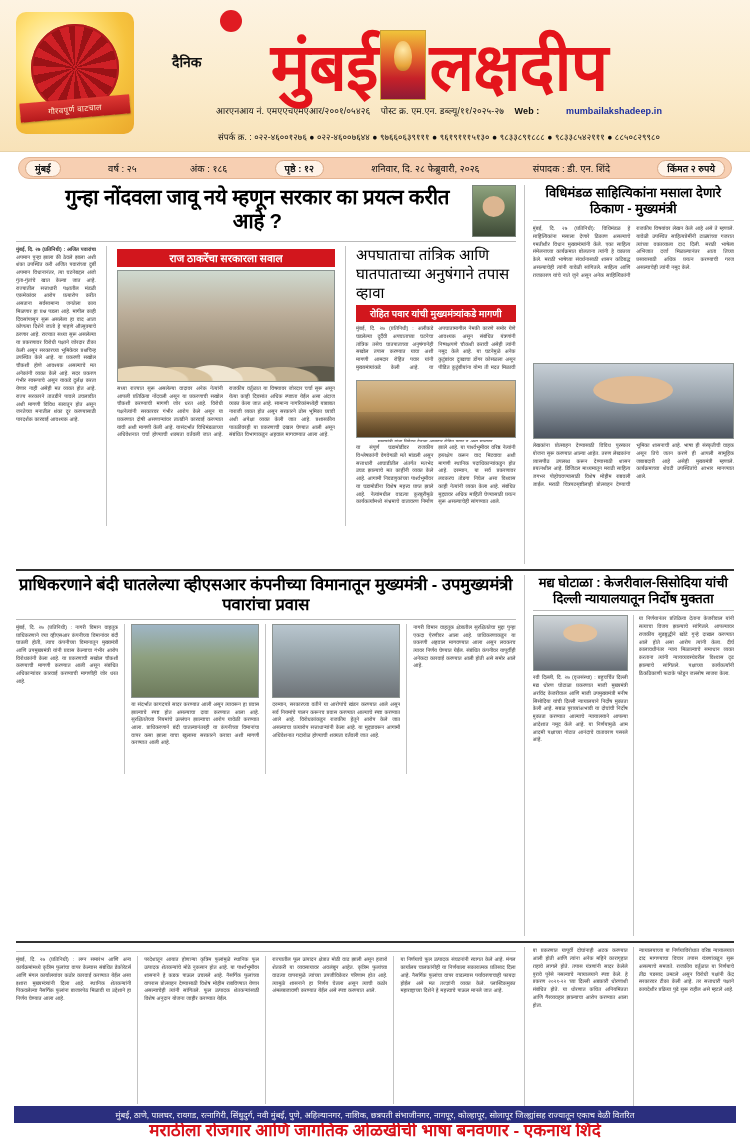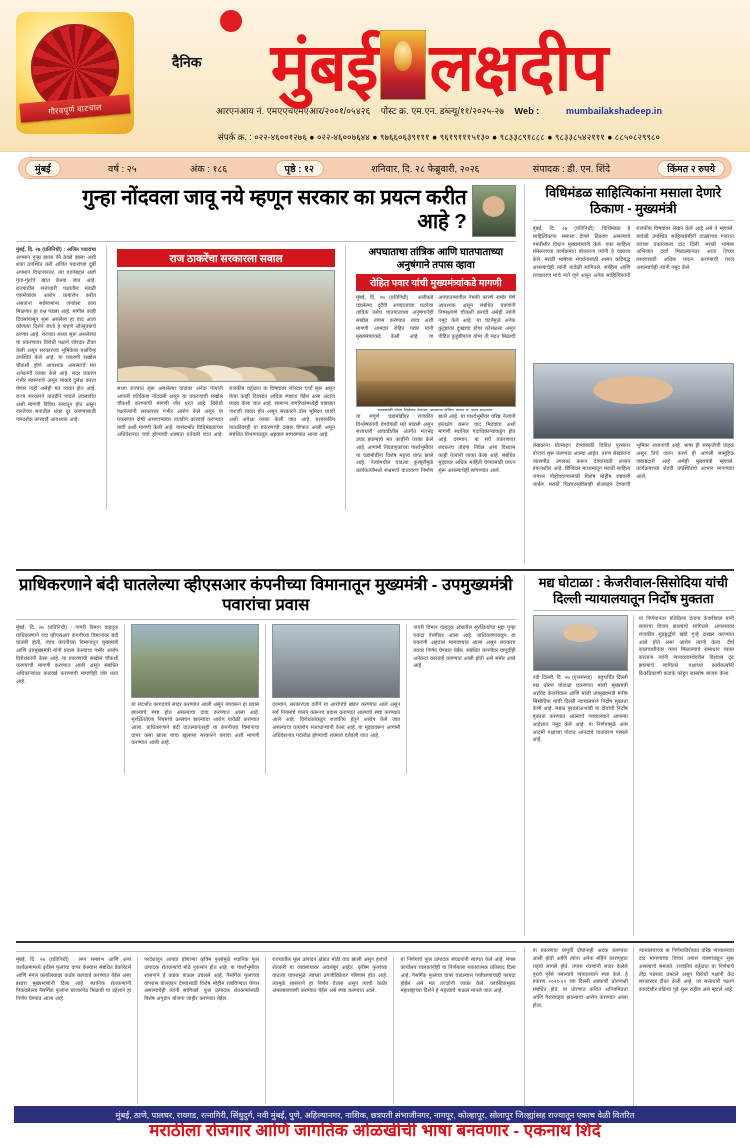--- a/index.html
+++ b/index.html
@@ -114,35 +114,34 @@
   
   .content { padding: 6px 16px 0 16px; }
   .rule { border-top: 1px solid #b9b9b9; margin: 4px 0; }
   .rule-thick { border-top: 2px solid #333; margin: 5px 0 4px 0; }
 
   .row { display: flex; gap: 8px; }
   .vdiv { width: 0; border-left: 1px solid #c3c3c3; }
 
   h1.hl-main {
     font-size: 20.5px; line-height: 1.18; font-weight: bold; color: #000;
-    text-align: right; letter-spacing: -.2px;
+    text-align: center; letter-spacing: -.2px;
     font-family: "Liberation Sans", "DejaVu Sans", sans-serif;
     margin-left: 32px;
   }
   h2.hl-sec {
     font-size: 16.5px; line-height: 1.2; font-weight: bold; color: #000;
     text-align: center;
   }
   h2.hl-red {
     font-size: 17px; line-height: 1.2; font-weight: bold; color: #d8121a;
     text-align: center;
   }
   h3.hl-sub {
-    font-size: 10px; line-height: 1.25; font-weight: bold; color: #000;
-    text-align: center;
+    font-size: 15px; line-height: 1.25; font-weight: normal; color: #000;
   }
   .redbar {
     background: #d2161d; color: #fff; font-size: 10.5px; font-weight: bold;
     text-align: center; padding: 2px 4px; margin: 3px 0;
   }
 
   
   .col { flex: 1 1 0; min-width: 0; }
   .body-text {
     font-size: 5.1px; line-height: 1.52; color: #3a3a3a; text-align: justify;

